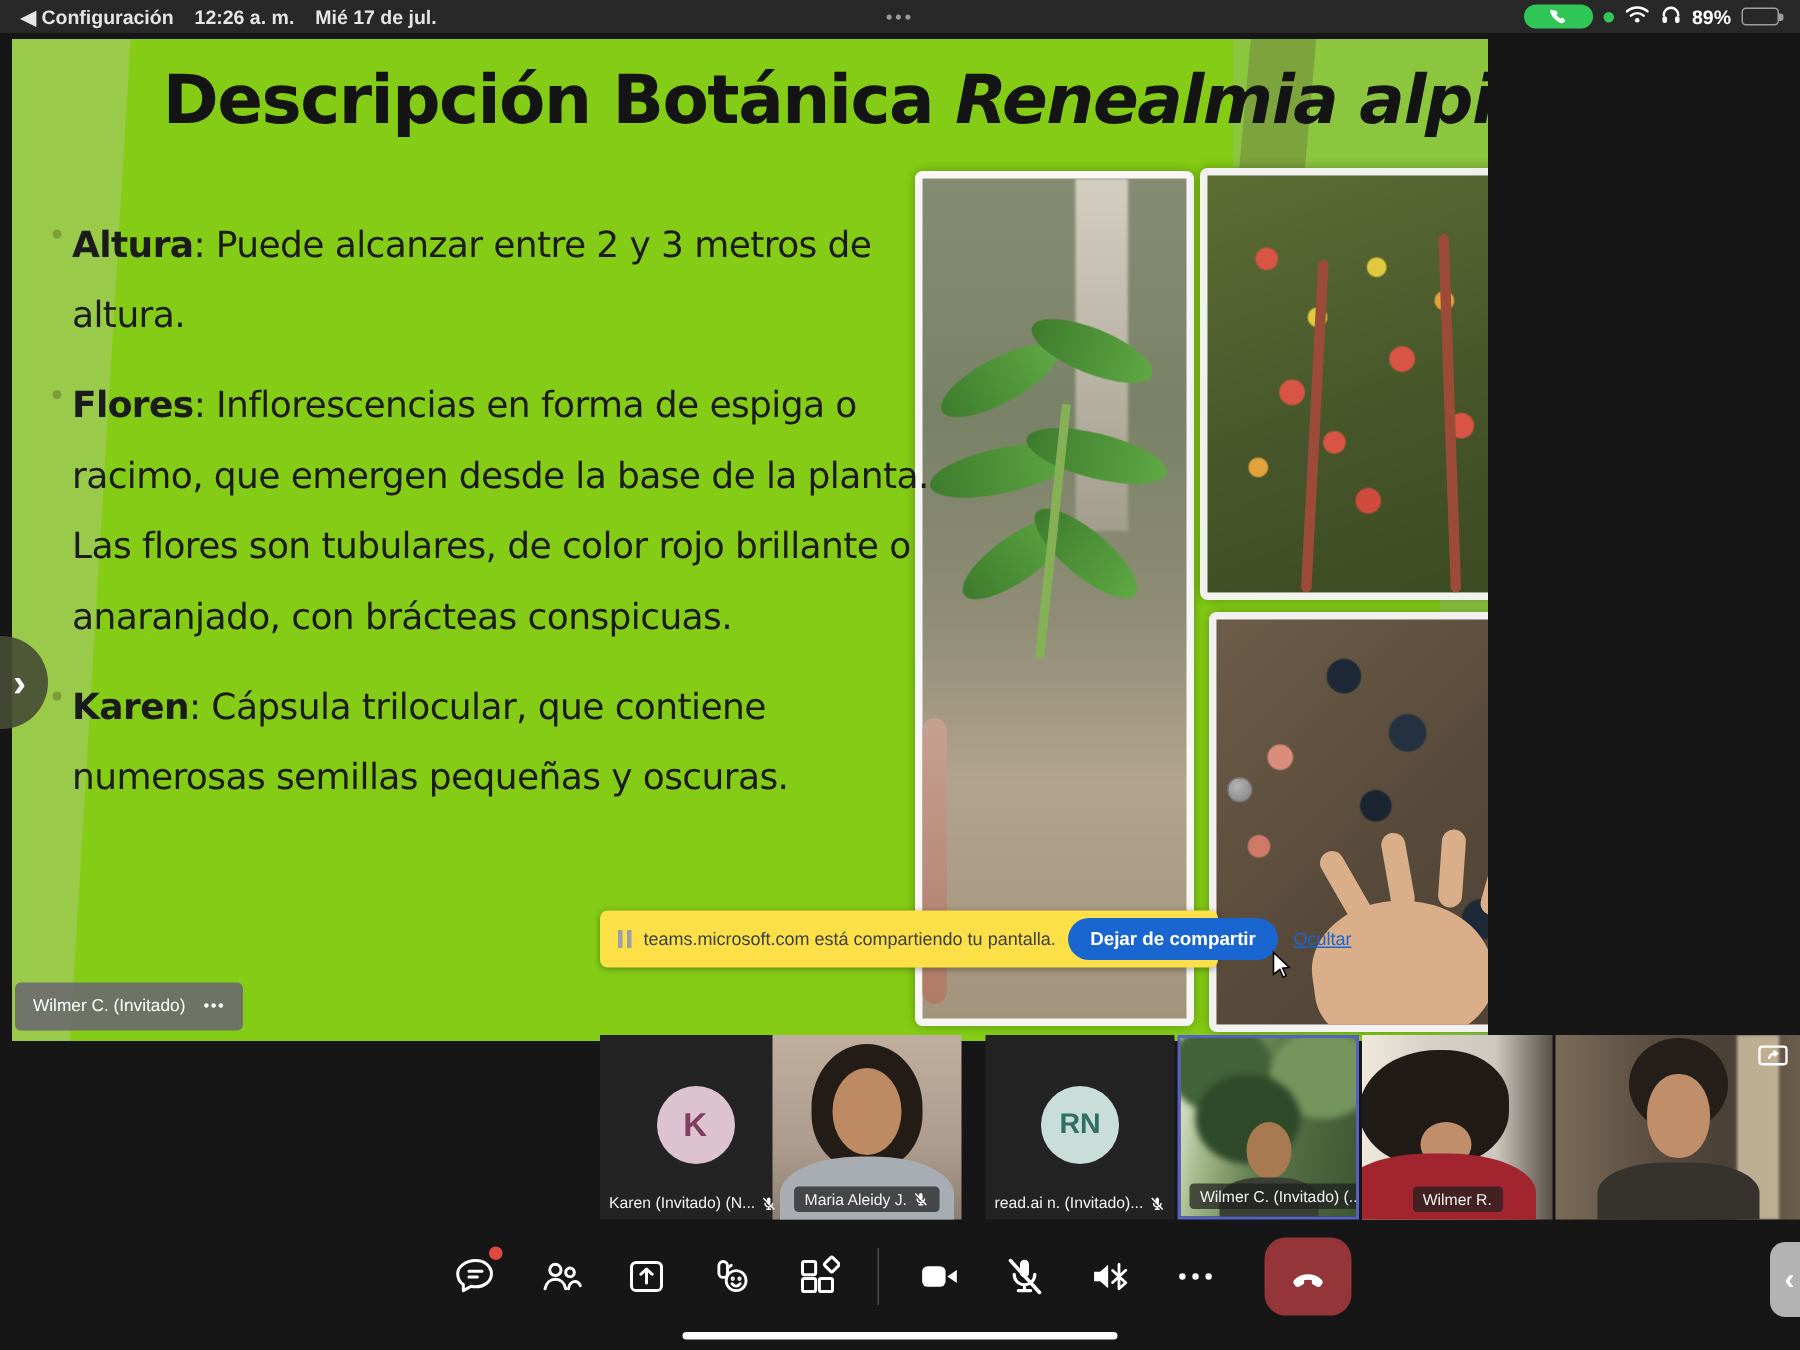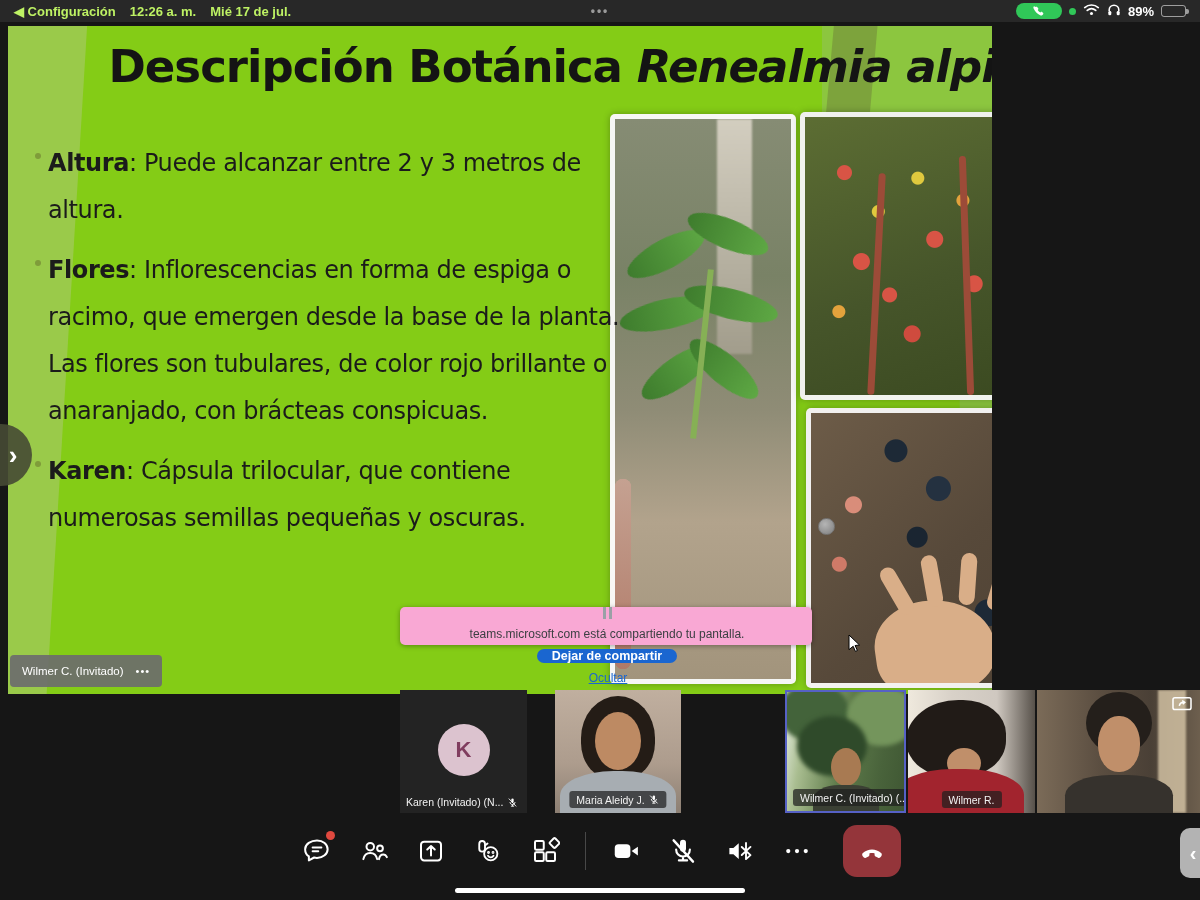--- a/index.html
+++ b/index.html
@@ -2,21 +2,21 @@
 <html><head>
 <meta charset="utf-8">
 <style>
   * { margin:0; padding:0; box-sizing:border-box; }
   html,body { width:1200px; height:900px; }
   body { font-family:"Liberation Sans", sans-serif; background:#161616; position:relative; overflow:hidden; }
 
   
   #statusbar { position:absolute; left:0; top:0; width:1200px; height:22px; background:#282828;
     display:flex; align-items:center; justify-content:space-between; padding:0 14px; z-index:200; }
-  .sb-left { display:flex; align-items:center; gap:14px; color:#bef264; font-size:13px; font-weight:700; }
+  .sb-left { display:flex; align-items:center; gap:14px; color:#e5e5e5; font-size:13px; font-weight:700; }
   .sb-center { position:absolute; left:50%; top:0; transform:translateX(-50%); color:#9a9a9a; font-size:12px;
     letter-spacing:2px; line-height:22px; font-weight:700; }
   .sb-right { display:flex; align-items:center; gap:7px; color:#fff; font-size:13px; font-weight:700; }
   .phone-pill { width:46px; height:16px; background:#30c758; border-radius:9px; display:flex; align-items:center; justify-content:center; }
   .green-dot { width:7px; height:7px; border-radius:50%; background:#30c758; }
   .battery { width:25px; height:12px; border:1px solid rgba(255,255,255,.55); border-radius:3px; position:relative; padding:1.5px; }
   .battery .fill { height:100%; width:88%; background:#fff; border-radius:1.5px; }
   .battery .nub { position:absolute; right:-3.5px; top:3px; width:2.5px; height:5px; background:rgba(255,255,255,.55); border-radius:0 2px 2px 0; }
 
   
@@ -101,23 +101,23 @@
   #photo3 .finger:nth-child(2) { left:22%; bottom:66px; transform:rotate(-30deg); }
   #photo3 .finger:nth-child(3) { left:32%; bottom:76px; transform:rotate(-10deg); }
   #photo3 .finger:nth-child(4) { left:42%; bottom:78px; transform:rotate(4deg); }
   #photo3 .finger:nth-child(5) { left:51%; bottom:72px; transform:rotate(16deg); }
 
   .annotation-dot { position:absolute; left:818px; top:518px; width:17px; height:17px; border-radius:50%;
     background:radial-gradient(circle at 40% 35%, #b5b5b5, #8e8e8e 70%); border:1px solid #777; z-index:40; }
   #cursor { position:absolute; left:848px; top:634px; z-index:60; }
 
   
-  #share-banner { position:absolute; left:400px; top:607px; width:412px; height:38px; background:#f9a8d4;
+  #share-banner { position:absolute; left:400px; top:607px; width:412px; height:38px; background:#fde047;
     border-radius:5px; box-shadow:0 1px 5px rgba(0,0,0,.35); display:flex; align-items:center;
-    padding:0 10px 0 12px; gap:8px; z-index:50;flex-direction:column; }
+    padding:0 10px 0 12px; gap:8px; z-index:50; }
   .pause-icon { display:flex; gap:3px; }
   .pause-icon i { display:block; width:3px; height:12px; background:#9aa0a6; }
   #share-banner .msg { font-size:12px; color:#3c4043; white-space:nowrap; }
   #stop-share-btn { background:#1a66d0; color:#fff; border:none; border-radius:17px; height:28px;
     padding:0 15px; font-size:12.5px; font-weight:700; font-family:"Liberation Sans",sans-serif; cursor:pointer; white-space:nowrap; }
   #hide-link { font-size:12px; color:#1a66d0; text-decoration:underline; margin-left:2px; cursor:pointer; }
 
   
   #presenter-pill { position:absolute; left:10px; top:655px; height:29px; background:rgba(108,108,108,.92);
     border-radius:4px; display:flex; align-items:center; gap:12px; padding:16px 12px; z-index:45; }
@@ -297,36 +297,49 @@
       <svg width="11" height="11" viewBox="0 0 24 24">
           <g fill="none" stroke="#fff" stroke-width="2">
             <rect x="9.5" y="3" width="5" height="10" rx="2.5" fill="#fff" stroke="none"></rect>
             <path d="M6.5 11c0 3.2 2.4 5.5 5.5 5.5s5.5-2.3 5.5-5.5M12 16.5V20M8.5 20h7"></path>
             <path d="M4 3.5l16 17"></path>
           </g>
         </svg>
     </div>
   </div>
 
-  <div class="tile t-maria" style="left:555px;width:126px;">
+  <div class="tile t-maria" style="left:515px;width:126px;">
     <div class="hair"></div>
       <div class="face"></div>
       <div class="torso"></div>
     <div class="label pill center">
         <span>Maria Aleidy J.</span>
       <svg width="11" height="11" viewBox="0 0 24 24">
           <g fill="none" stroke="#fff" stroke-width="2">
             <rect x="9.5" y="3" width="5" height="10" rx="2.5" fill="#fff" stroke="none"></rect>
             <path d="M6.5 11c0 3.2 2.4 5.5 5.5 5.5s5.5-2.3 5.5-5.5M12 16.5V20M8.5 20h7"></path>
             <path d="M4 3.5l16 17"></path>
           </g>
         </svg>
     </div>
   </div>
 
+  <div class="tile" style="left:657px;width:126px;">
+    <div class="avatar rn">RN</div>
+    <div class="label">
+        <span>read.ai n. (Invitado)...</span>
+      <svg width="11" height="11" viewBox="0 0 24 24">
+          <g fill="none" stroke="#fff" stroke-width="2">
+            <rect x="9.5" y="3" width="5" height="10" rx="2.5" fill="#fff" stroke="none"></rect>
+            <path d="M6.5 11c0 3.2 2.4 5.5 5.5 5.5s5.5-2.3 5.5-5.5M12 16.5V20M8.5 20h7"></path>
+            <path d="M4 3.5l16 17"></path>
+          </g>
+        </svg>
+    </div>
+  </div>
 
   <div class="tile t-wilmer" style="left:785px;width:121px;border:2.5px solid #5661c5;">
     <div class="foliage" style="left:-8px;top:-10px;"></div>
       <div class="foliage f2"></div>
       <div class="foliage f3"></div>
     <div class="face"></div>
       <div class="torso"></div>
     <div class="label pill">
         <span>Wilmer C. (Invitado) (...</span>
       </div>

